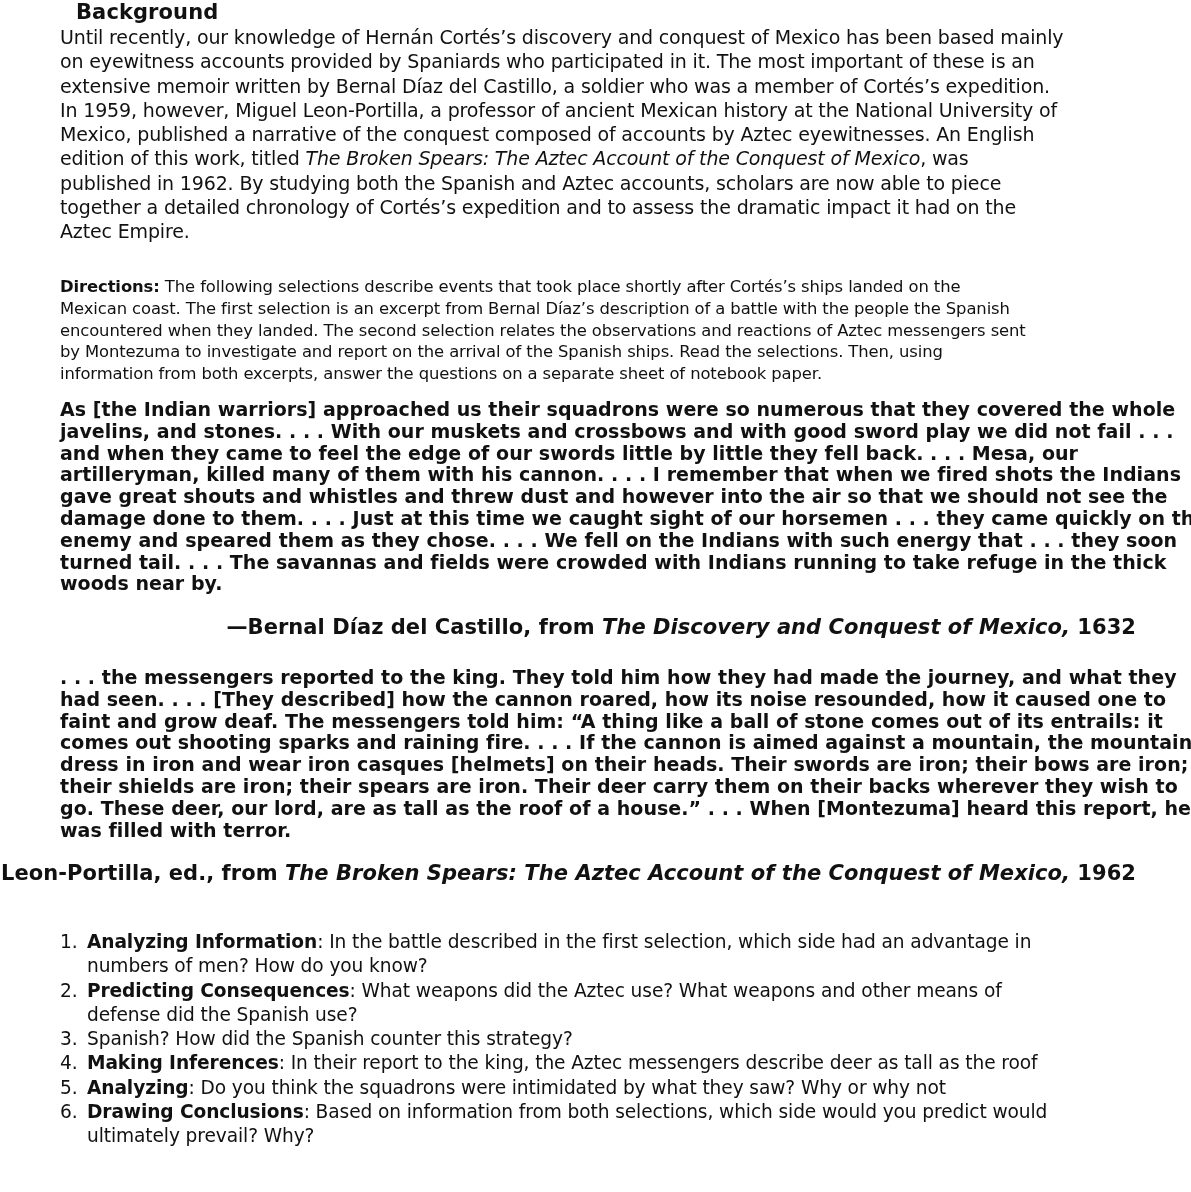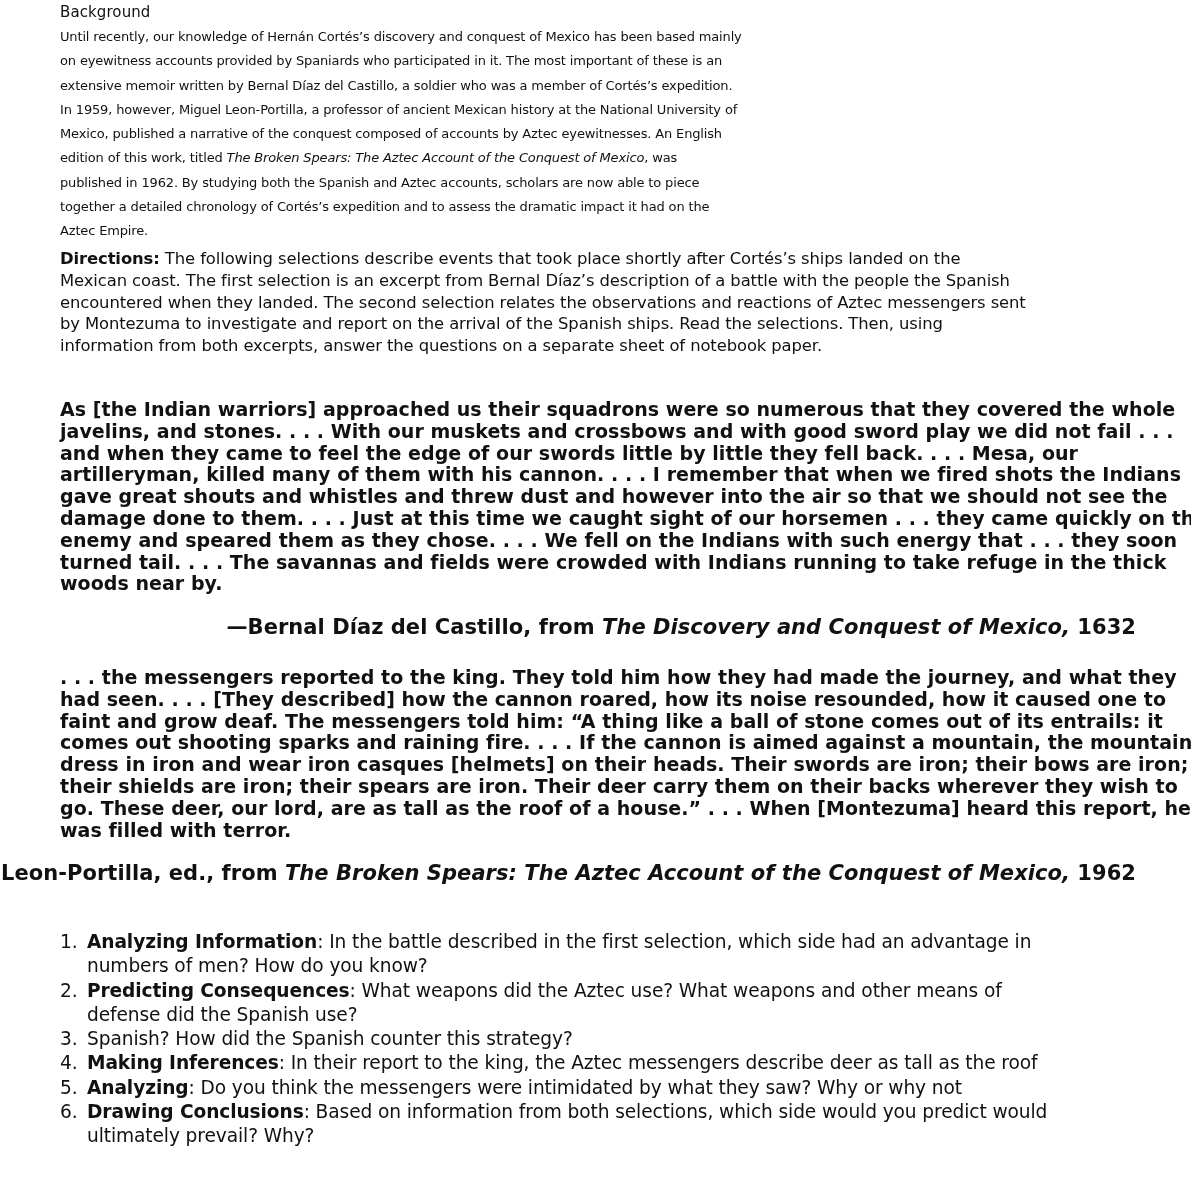--- a/index.html
+++ b/index.html
@@ -21,42 +21,42 @@
       top: 0;
       width: 1100px;
     }
     .line {
       display: block;
       white-space: nowrap;
     }
     
     .bg-title {
       position: absolute;
-      left: 0;
+      left: 16px;
       top: -1px;
-      font-weight: normal;
-      font-size: 15px;
+      font-weight: bold;
+      font-size: 21px;
       line-height: 26px;
       letter-spacing: 0.1px;
     }
     .bg-body {
       position: absolute;
       left: 0;
       top: 25px;
-      font-size: 13px;
+      font-size: 19px;
       line-height: 24.3px;
       letter-spacing: -0.15px;
     }
     .it { font-style: italic; }
     .b { font-weight: bold; }
     
     .directions {
       position: absolute;
       left: 0;
-      top: 248px;
+      top: 276px;
       font-size: 16.4px;
       line-height: 21.8px;
       letter-spacing: -0.1px;
     }
     
     .excerpt {
       position: absolute;
       left: 0;
       font-weight: bold;
       font-size: 19px;
@@ -163,21 +163,21 @@
     <li>
       <span class="q-num">3.</span>
       <span class="line">Spanish? How did the Spanish counter this strategy?</span>
     </li>
     <li>
       <span class="q-num">4.</span>
       <span class="line"><span class="b">Making Inferences</span><span>: In their report to the king, the Aztec messengers describe deer as tall as the roof</span></span>
     </li>
     <li>
       <span class="q-num">5.</span>
-      <span class="line"><span class="b">Analyzing</span><span>: Do you think the messengers were intimidated by what they saw? Why or why not</span></span>
+      <span class="line"><span class="b">Analyzing</span><span>: Do you think the squadrons were intimidated by what they saw? Why or why not</span></span>
     </li>
     <li>
       <span class="q-num">6.</span>
       <span class="line"><span class="b">Drawing Conclusions</span><span>: Based on information from both selections, which side would you predict would</span></span>
       <span class="line">ultimately prevail? Why?</span>
     </li>
   </ol>
 
 </div>
 

